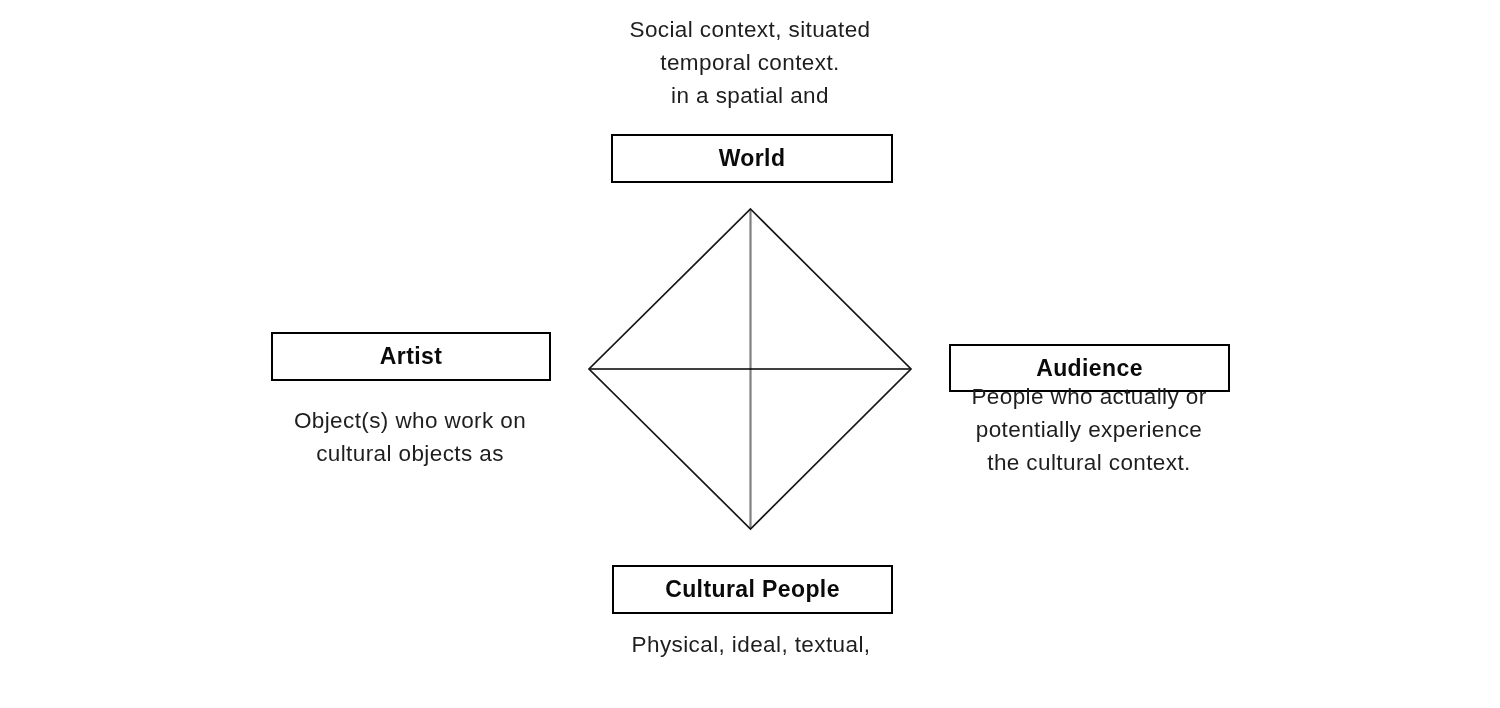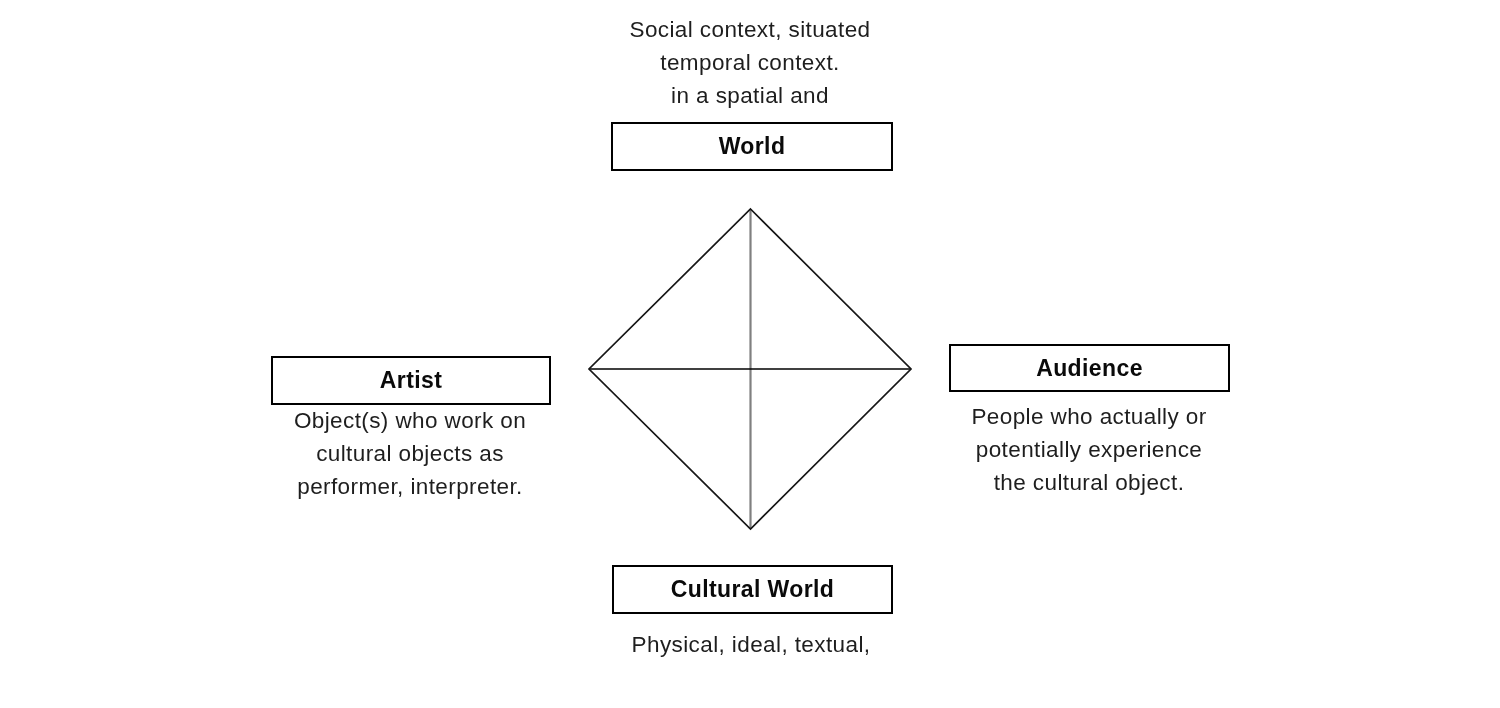--- a/index.html
+++ b/index.html
@@ -45,27 +45,27 @@
   }
   .diamond-layer{
     position:absolute;
     left:0; top:0;
     width:1500px;
     height:708px;
   }
   
   .caption-world{ left:550px; top:13px;  width:400px; }
   
-  .box-world{ left:611px; top:122px; width:282px; height:49px;text-align:right; }
+  .box-world{ left:611px; top:134px; width:282px; height:49px;text-align:right; }
   
-  .box-artist{ left:271px; top:356px; width:280px; height:49px; }
+  .box-artist{ left:271px; top:332px; width:280px; height:49px; }
   .caption-artist{ left:250px; top:404px; width:320px; }
   
   .box-audience{ left:949px; top:344px; width:281px; height:48px;text-align:right; }
-  .caption-audience{ left:929px; top:400px; width:320px; }
+  .caption-audience{ left:929px; top:380px; width:320px; }
   
   .box-object{ left:612px; top:565px; width:281px; height:49px; }
   .caption-object{ left:551px; top:628px; width:400px; }
 </style>
 </head>
 <body>
 
 <div class="canvas">
 
   <svg class="diamond-layer" viewBox="0 0 1500 708" xmlns="http://www.w3.org/2000/svg" aria-hidden="true">
@@ -82,32 +82,31 @@
   <div class="node-box box-world">
     <span>World</span>
   </div>
 
   <div class="node-box box-artist">
     <span>Artist</span>
   </div>
   <div class="caption caption-artist">
     <span>Object(s) who work on</span>
     <span>cultural objects as</span>
-    <span>performer, interpreter.</span>
   </div>
 
   <div class="node-box box-audience">
     <span>Audience</span>
   </div>
   <div class="caption caption-audience">
     <span>People who actually or</span>
     <span>potentially experience</span>
-    <span>the cultural object.</span>
+    <span>the cultural context.</span>
   </div>
 
   <div class="node-box box-object">
-    <span>Cultural World</span>
+    <span>Cultural People</span>
   </div>
   <div class="caption caption-object">
     <span>Physical, ideal, textual,</span>
   </div>
 
 </div>
 
 </body></html>

